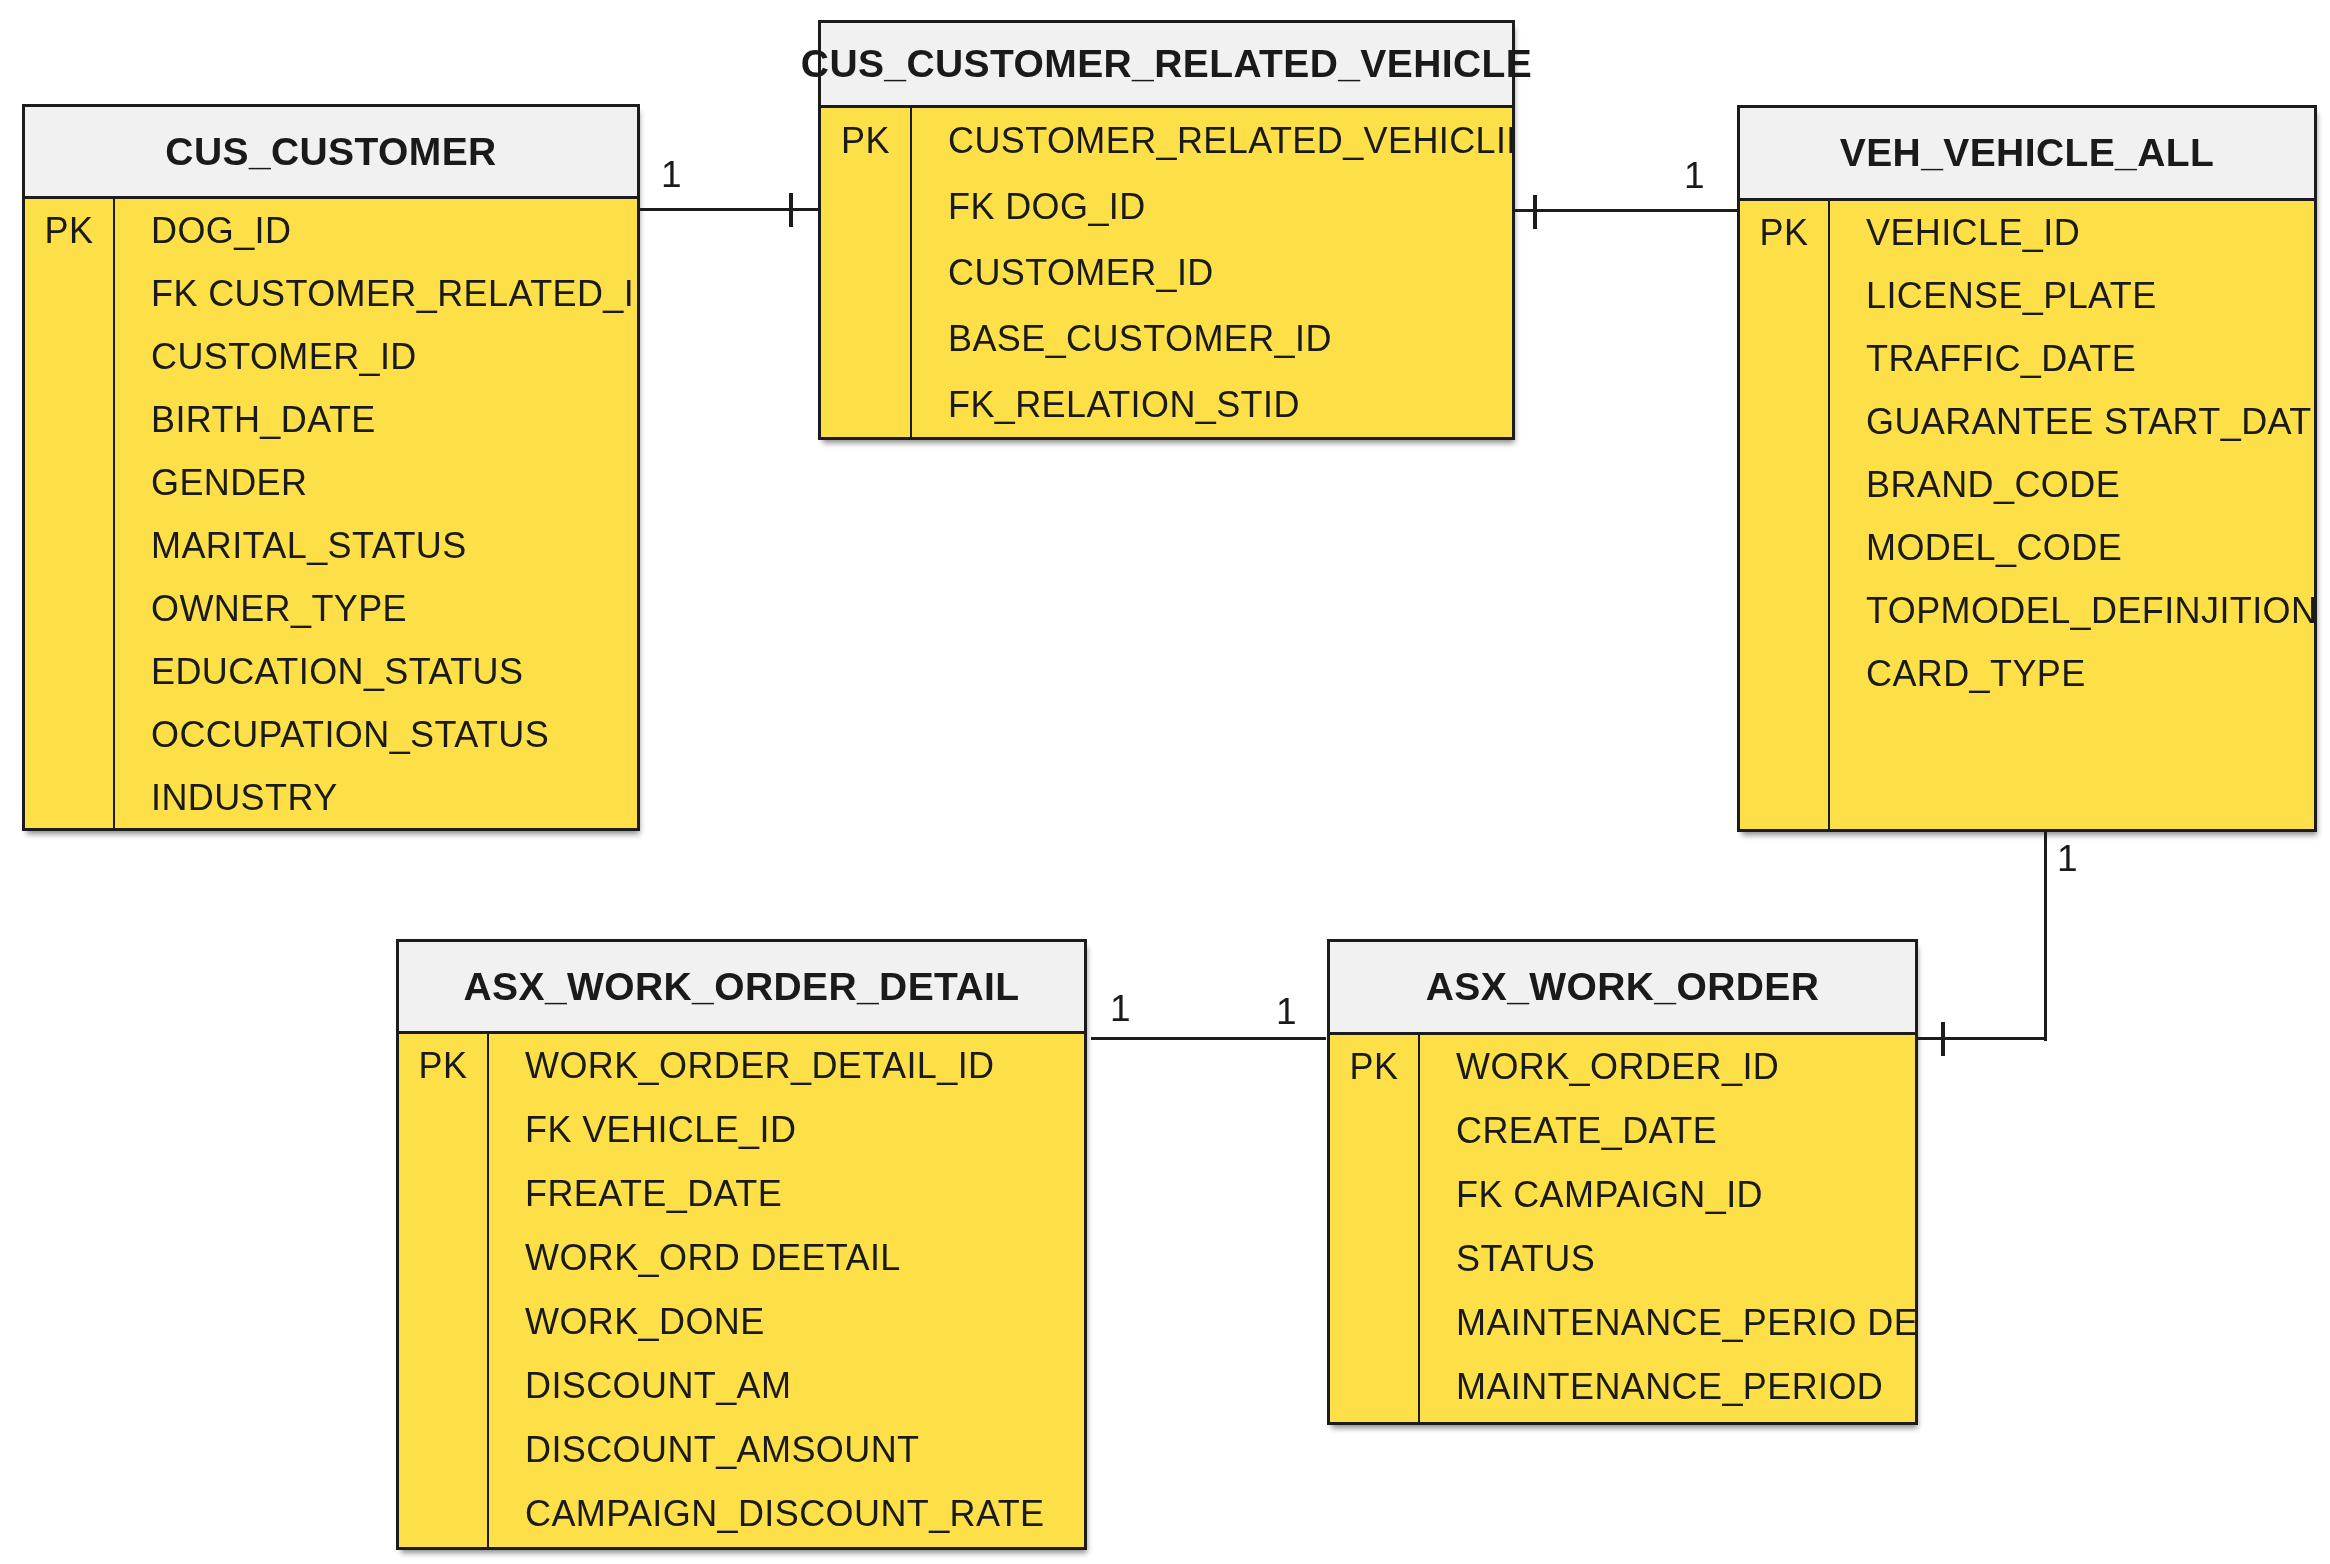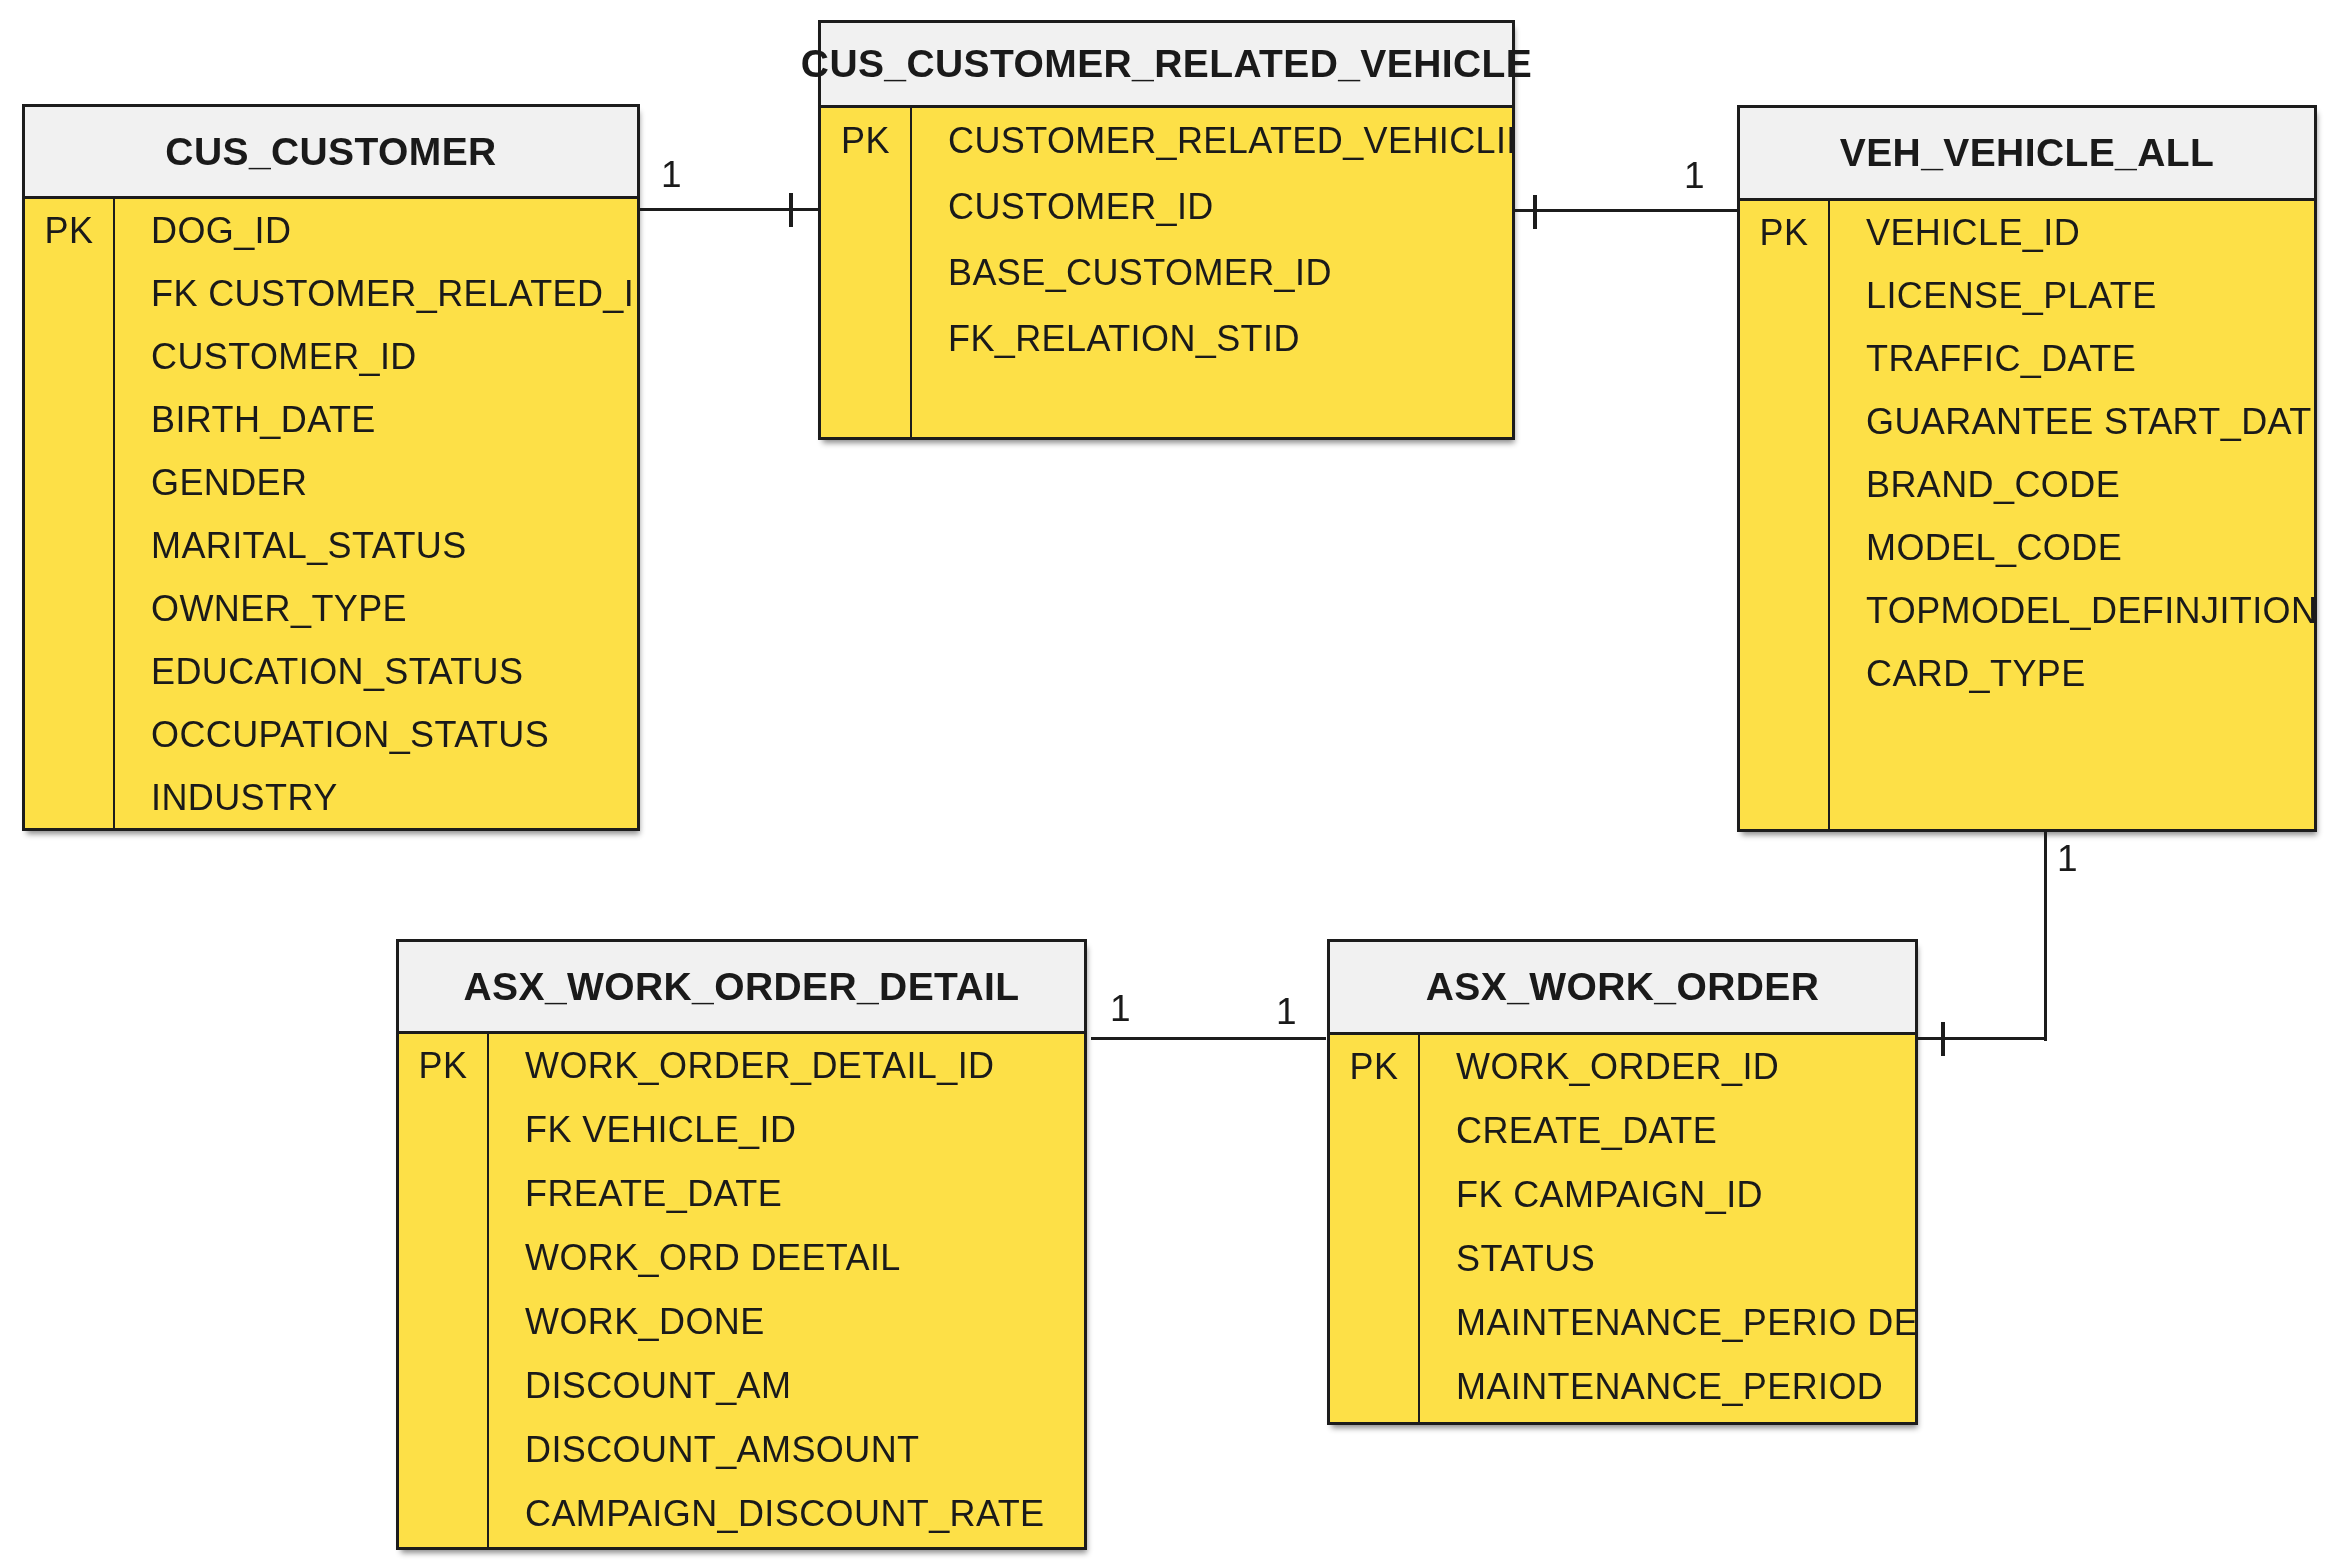--- a/index.html
+++ b/index.html
@@ -94,20 +94,21 @@
   </div>
 
   <div class="entity" style="left:818px;top:20.4px;width:697px;height:420px;--hh:85px;--rh:66px;--pkw:91px;">
     <div class="e-header">CUS_CUSTOMER_RELATED_VEHICLE</div>
     <div class="e-body">
       <div class="pk-col">
         <span class="pk-text">PK</span>
       </div>
       <div class="fields">
         <div class="field">CUSTOMER_RELATED_VEHICLID</div>
+        <div class="field">FK DOG_ID</div>
         <div class="field">CUSTOMER_ID</div>
         <div class="field">BASE_CUSTOMER_ID</div>
         <div class="field">FK_RELATION_STID</div>
       </div>
     </div>
   </div>
 
   <div class="entity" style="left:1737px;top:105px;width:580px;height:727px;--hh:93px;--rh:63px;--pkw:90px;">
     <div class="e-header">VEH_VEHICLE_ALL</div>
     <div class="e-body">

